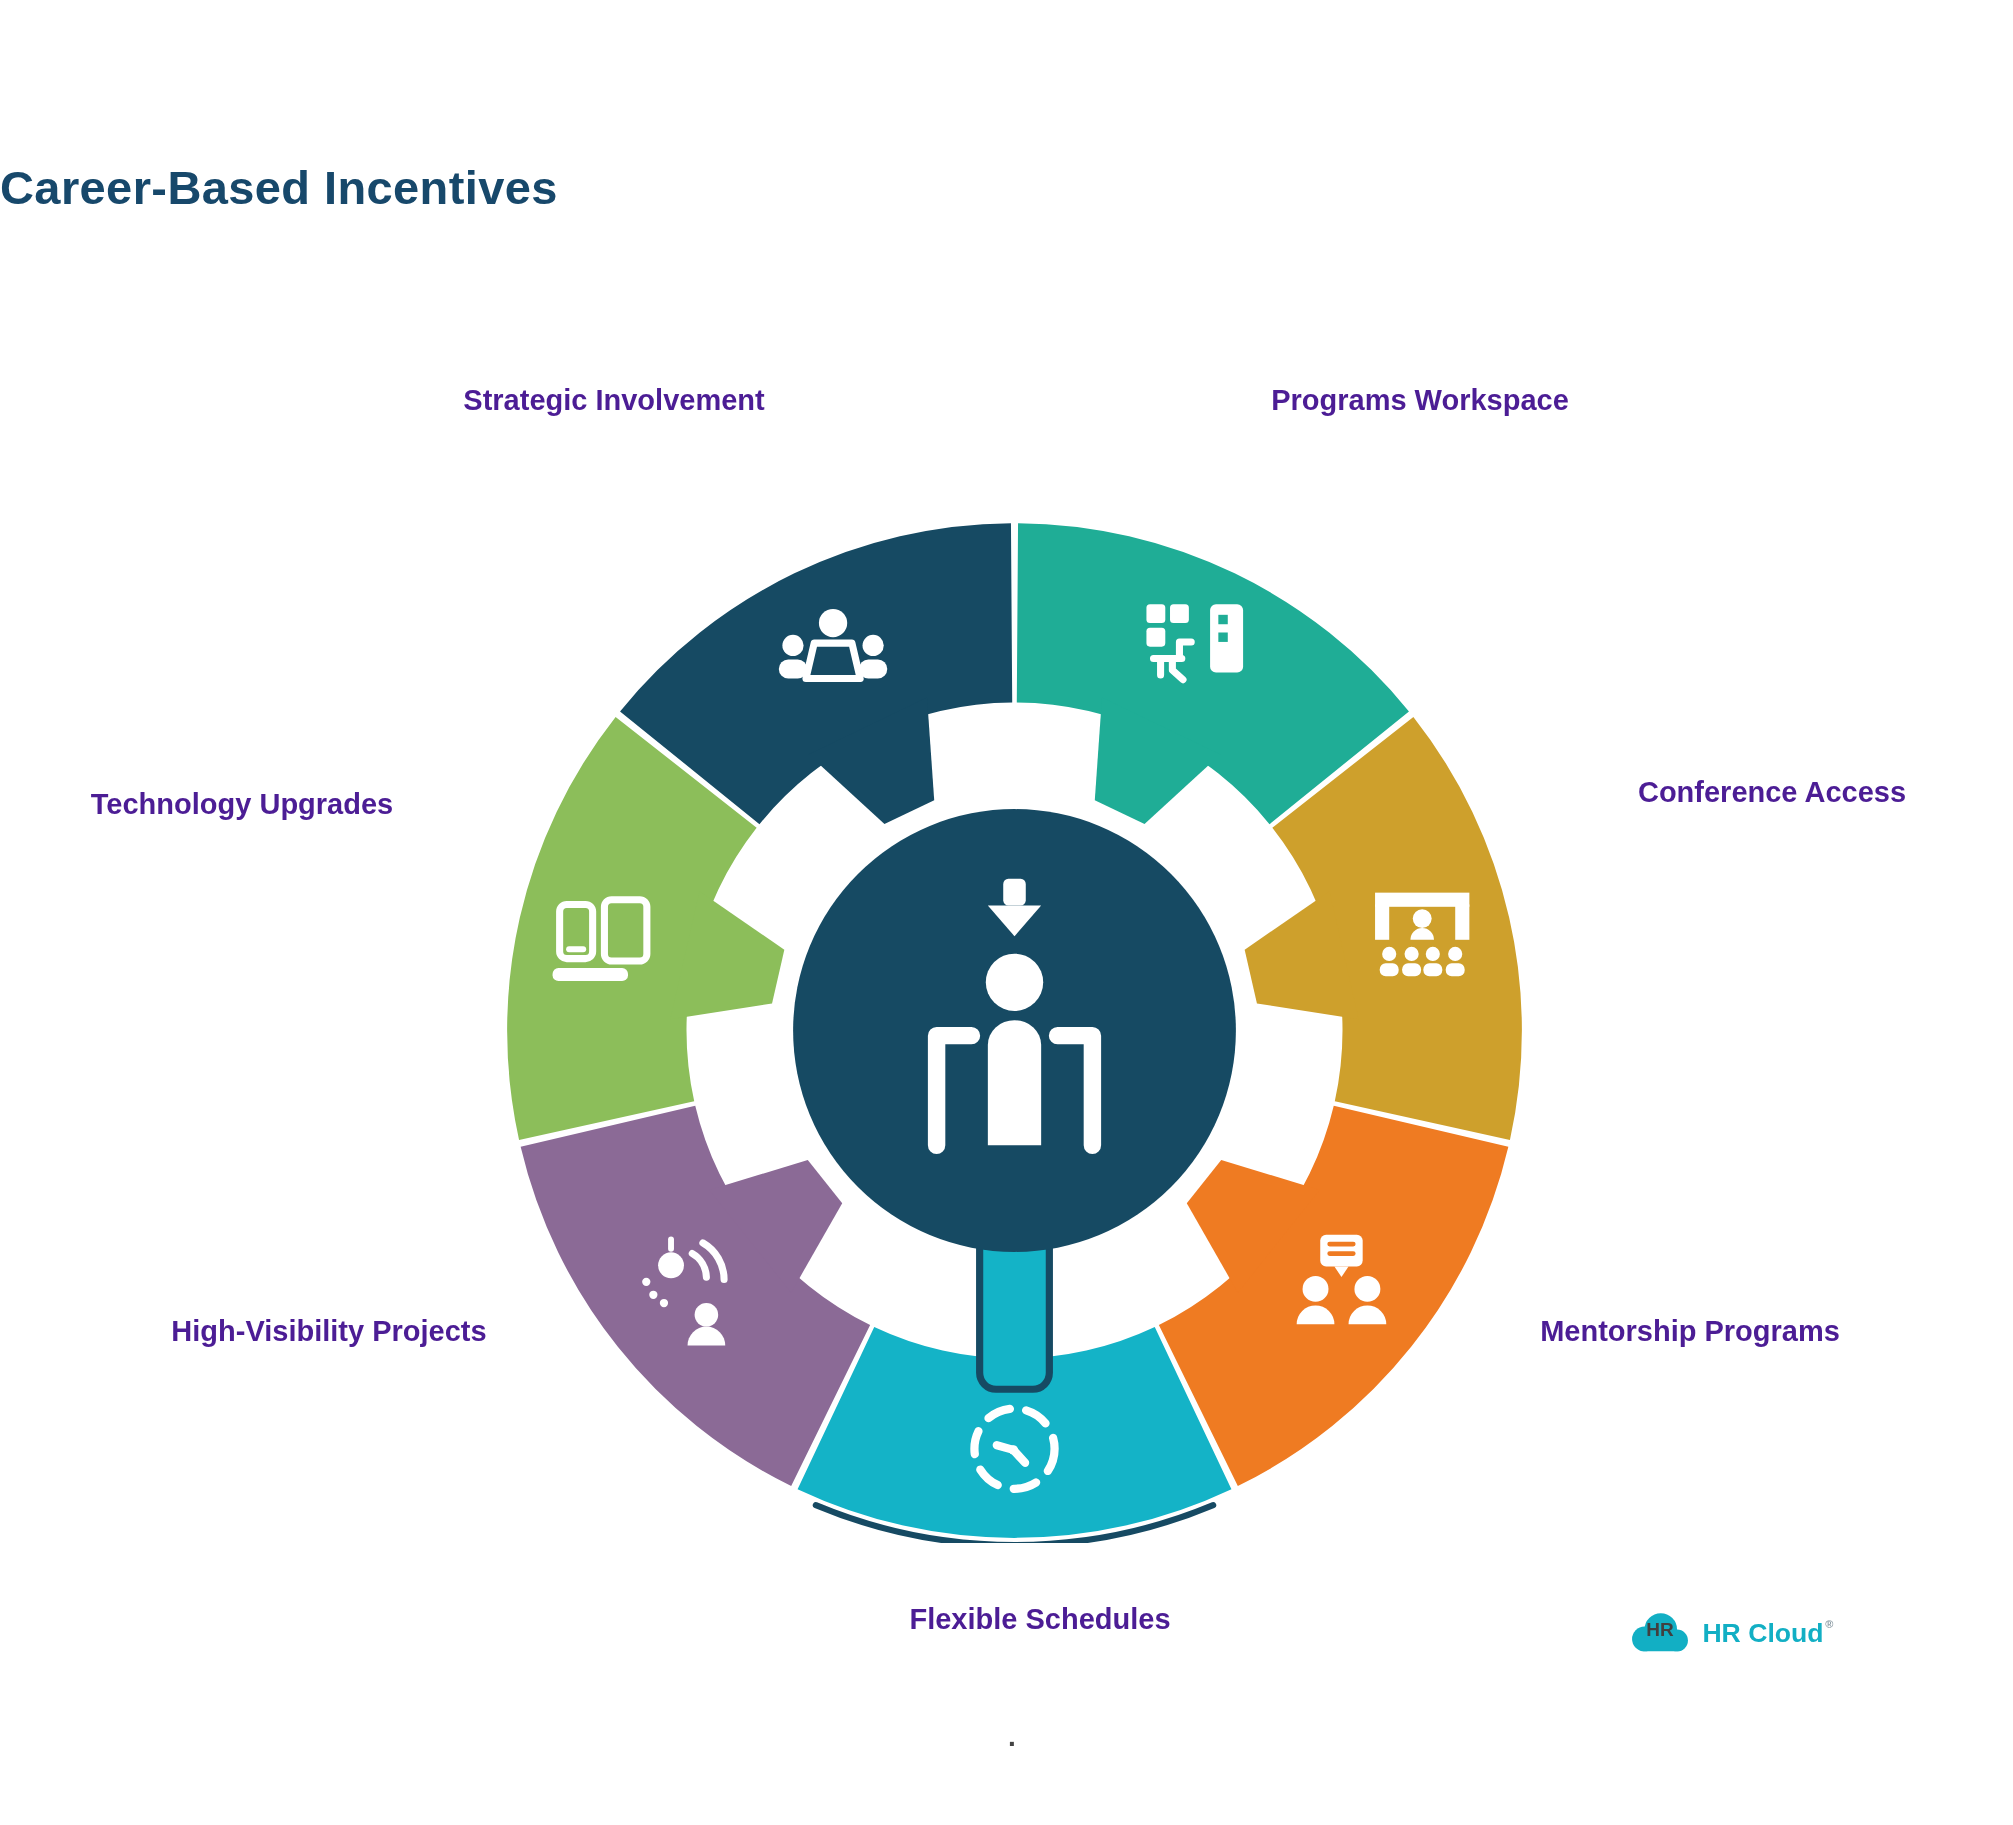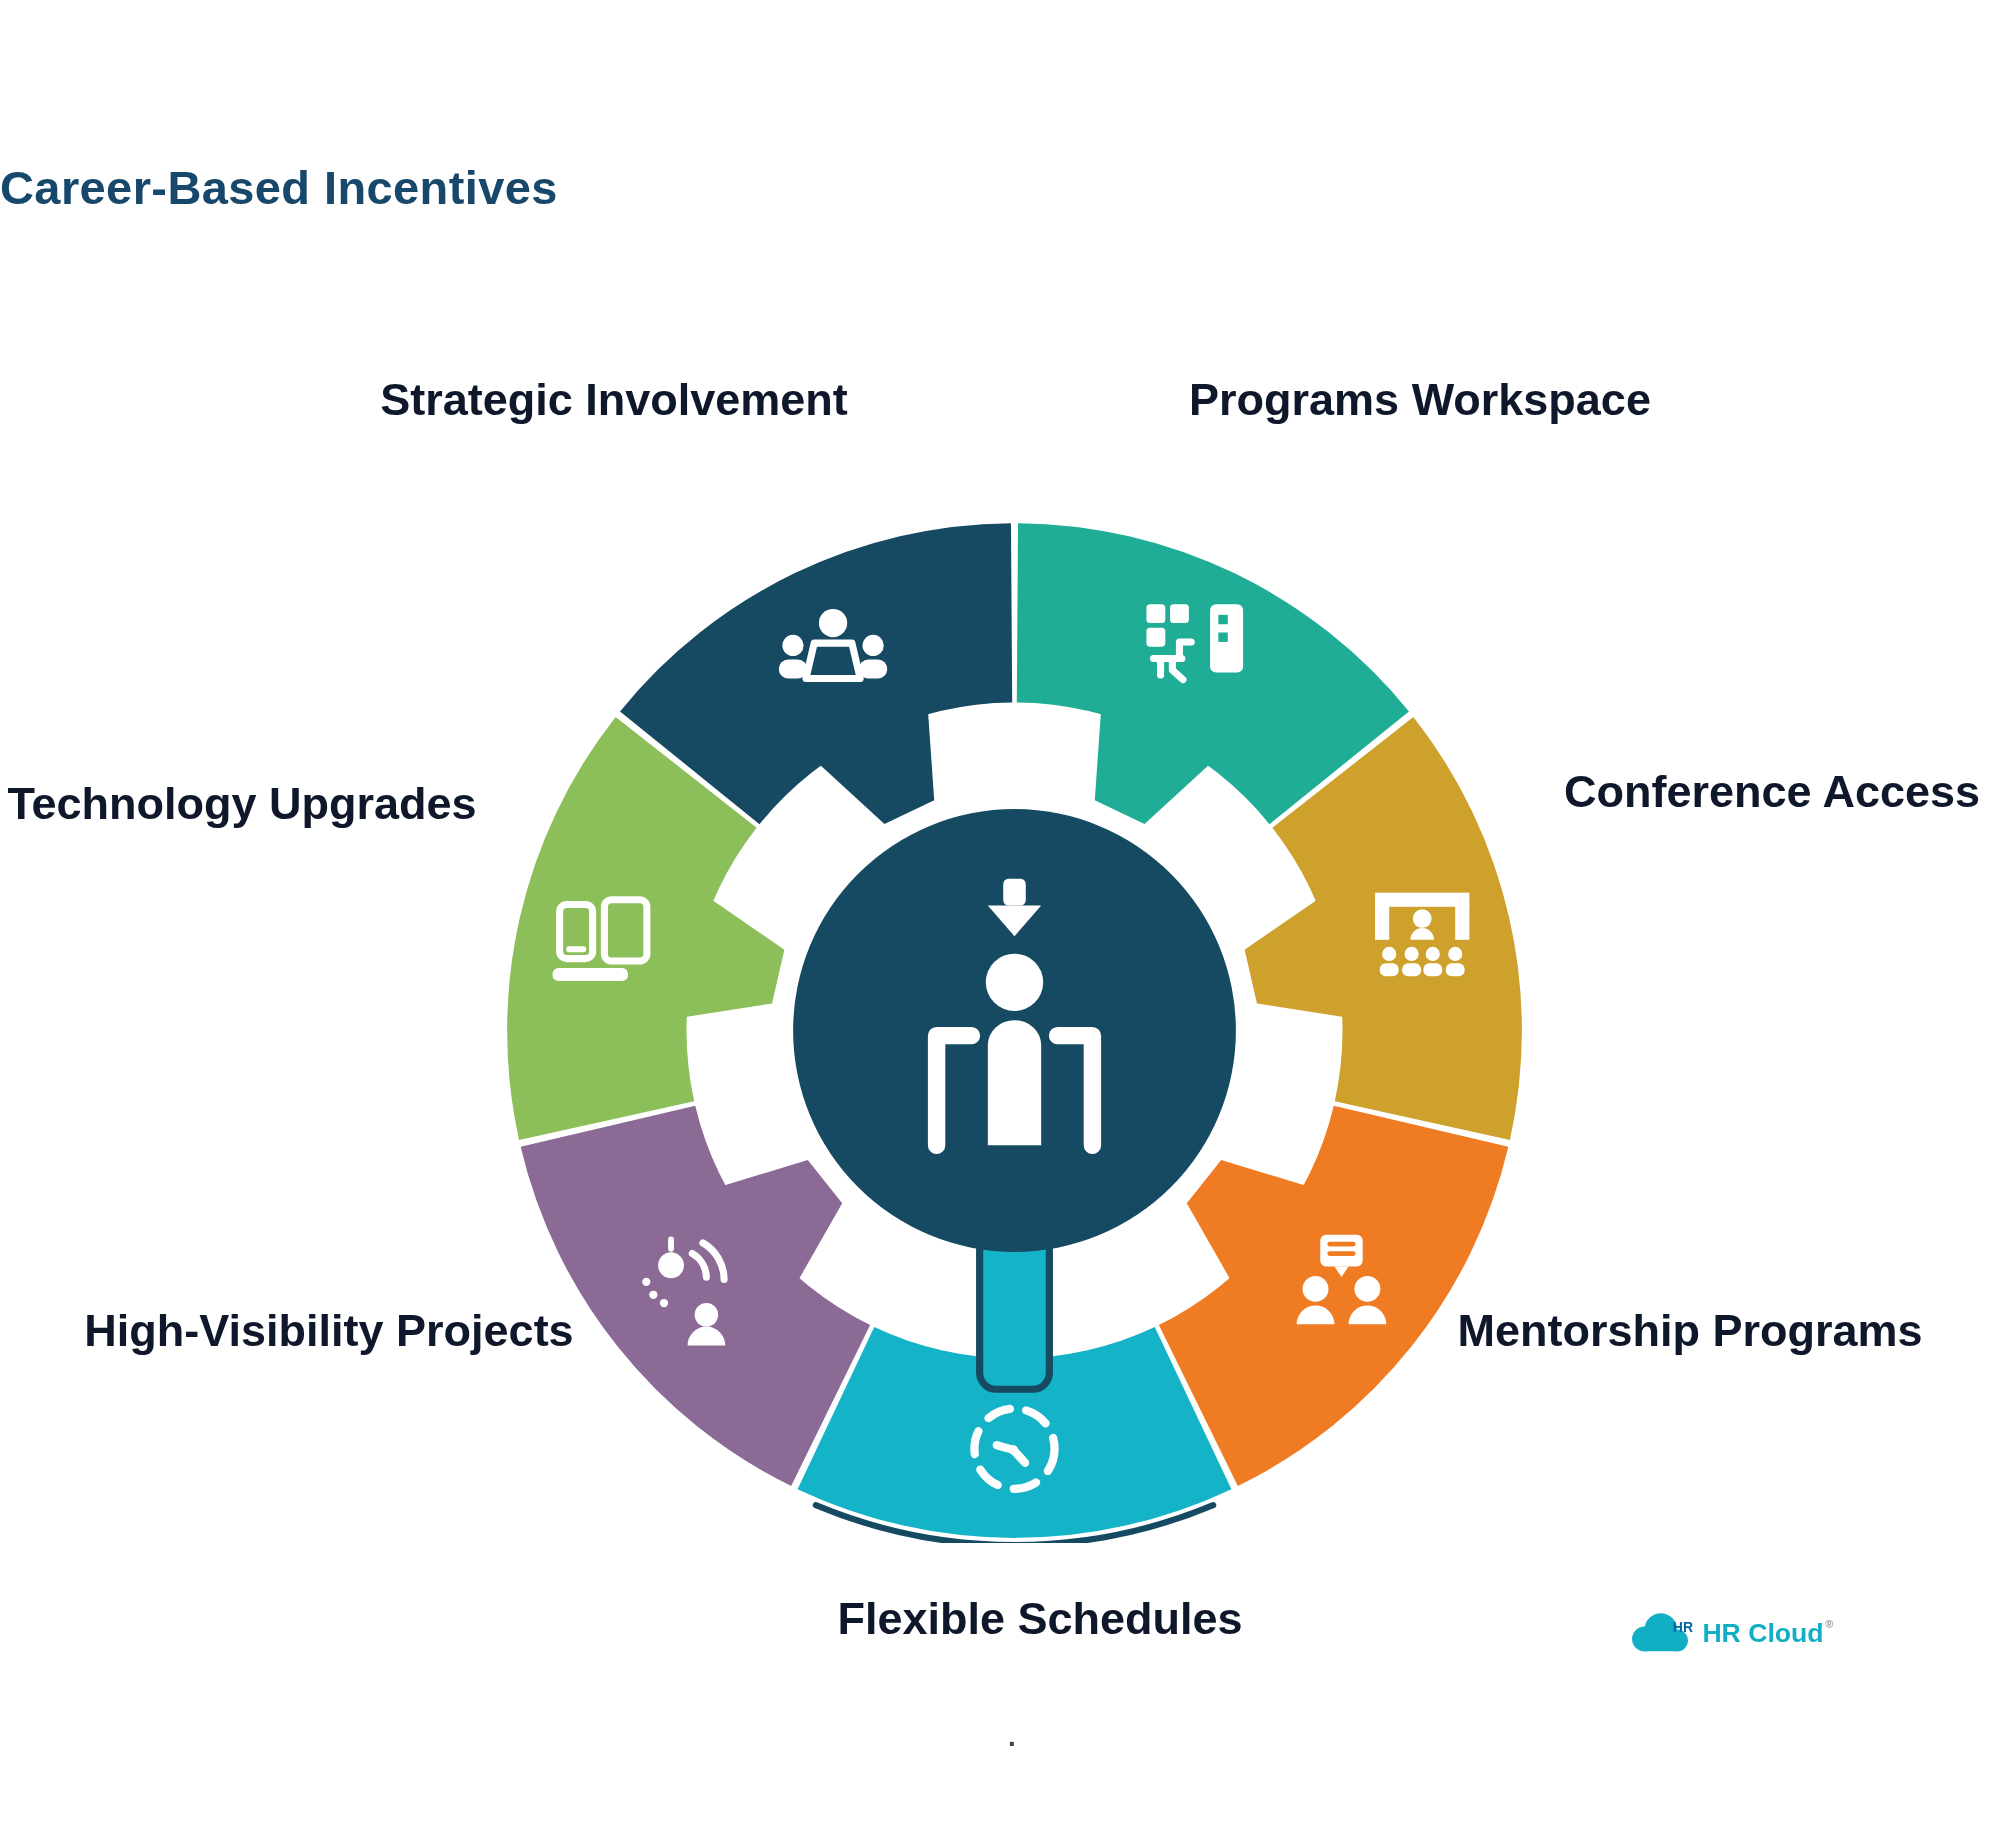--- a/index.html
+++ b/index.html
@@ -19,42 +19,42 @@
     margin:0;
   }
   .wheel-wrap{
     position:absolute;
     left:502px;top:518px;
     width:1025px;height:1025px;
   }
   .seg-label{
     position:absolute;
     transform:translate(-50%,-50%);
-    font-size:45px;font-weight:700;
-    color:#0f172a;
+    font-size:29px;font-weight:700;
+    color:#4c1d95;
     white-space:nowrap;
   }
   .pos-0{left:1420px;top:400px;}   
   .pos-1{left:1772px;top:792px;}  
   .pos-2{left:1690px;top:1331px;}  
   .pos-3{left:1040px;top:1619px;}  
   .pos-4{left:329px;top:1331px;}   
   .pos-5{left:242px;top:792px;margin-top:12px;}   
   .pos-6{left:614px;top:400px;}    
   .logo{
     position:absolute;
     left:1627px;top:1611px;
     display:flex;align-items:center;gap:9.4px;
   }
   .logo-badge{position:relative;width:66px;height:45px;}
   .logo-badge svg{position:absolute;left:0;top:0;}
   .logo-badge .badge-text{
     position:absolute;left:0;top:7.8px;width:66px;
-    text-align:right;color:#0369a1;
-    font-size:14px;font-weight:700;
+    text-align:center;color:#404040;
+    font-size:19px;font-weight:700;
   }
   .brand{
     font-size:26.6px;font-weight:700;color:#12AFC4;
     display:flex;align-items:flex-start;
   }
   .brand sup{font-size:11px;color:#8a9aa3;margin-left:1.6px;}
   .footer-dot{
     position:absolute;left:1008px;top:1721px;
     font-size:28px;font-weight:700;color:#444;
   }

